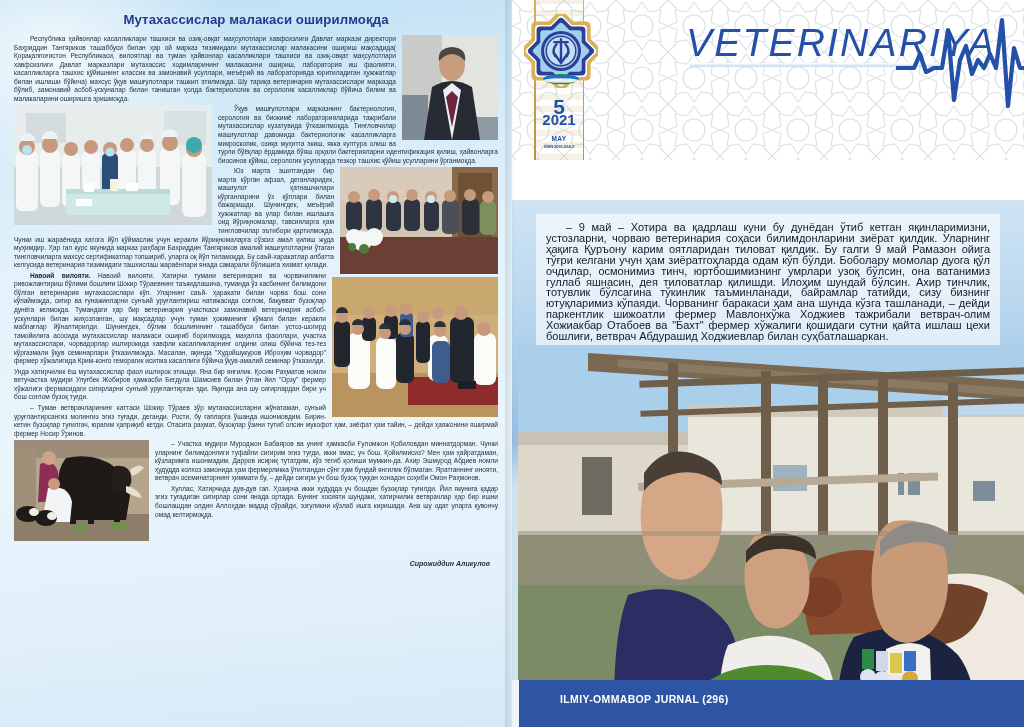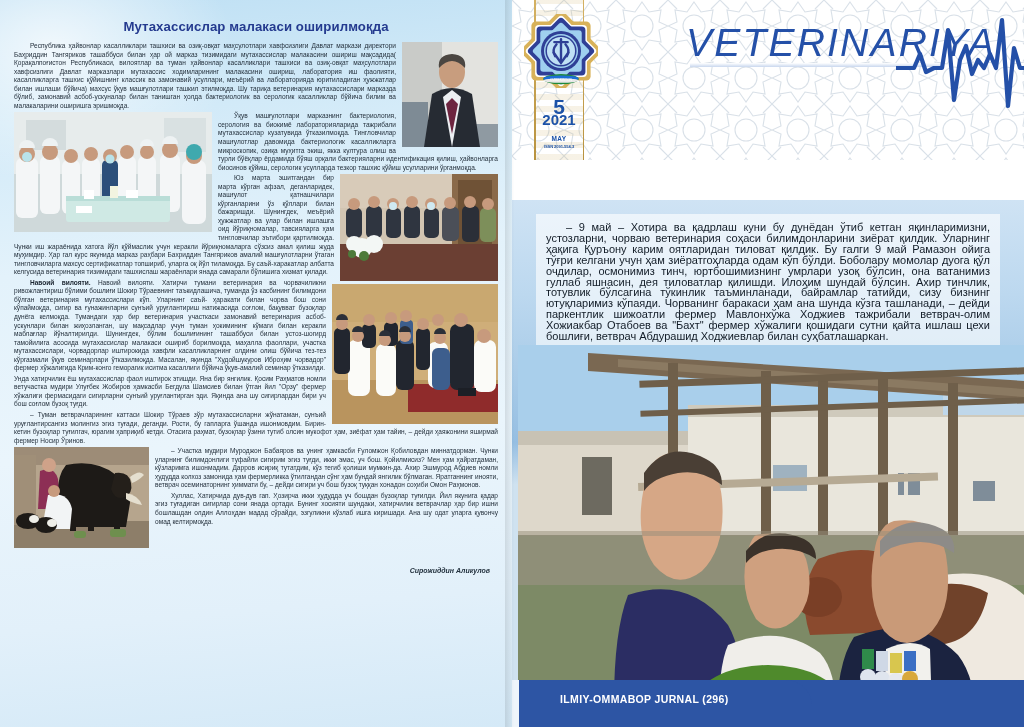--- a/index.html
+++ b/index.html
@@ -5,21 +5,21 @@
   * { margin:0; padding:0; box-sizing:border-box; }
   html,body{ width:1024px; height:727px; overflow:hidden; background:#ffffff;
              font-family:"Liberation Sans", sans-serif; }
 
   #spread{ position:relative; width:1024px; height:727px; display:flex; background:#fff; }
 
   
   .left-page{
     position:relative; width:512px; height:727px;
     background:linear-gradient(175deg,#bfe0f4 0%, #d2eaf8 16%, #e3f2fb 36%, #eaf5fc 60%, #e2f0fa 82%, #d4e9f7 100%);
-    padding:15px 14px 10px 14px;
+    padding:8px 14px 10px 14px;
   }
   .left-page::after{ 
     content:""; position:absolute; left:0; top:0; width:260px; height:200px;
     background:radial-gradient(ellipse at 20% 25%, rgba(255,255,255,.75), rgba(255,255,255,0) 62%);
     pointer-events:none;
   }
   .art-title{
     text-align:center; color:#243a8f; font-size:13.2px; font-weight:bold;
     letter-spacing:.1px; margin:4px 0 8px 0; position:relative; z-index:3;
   }

